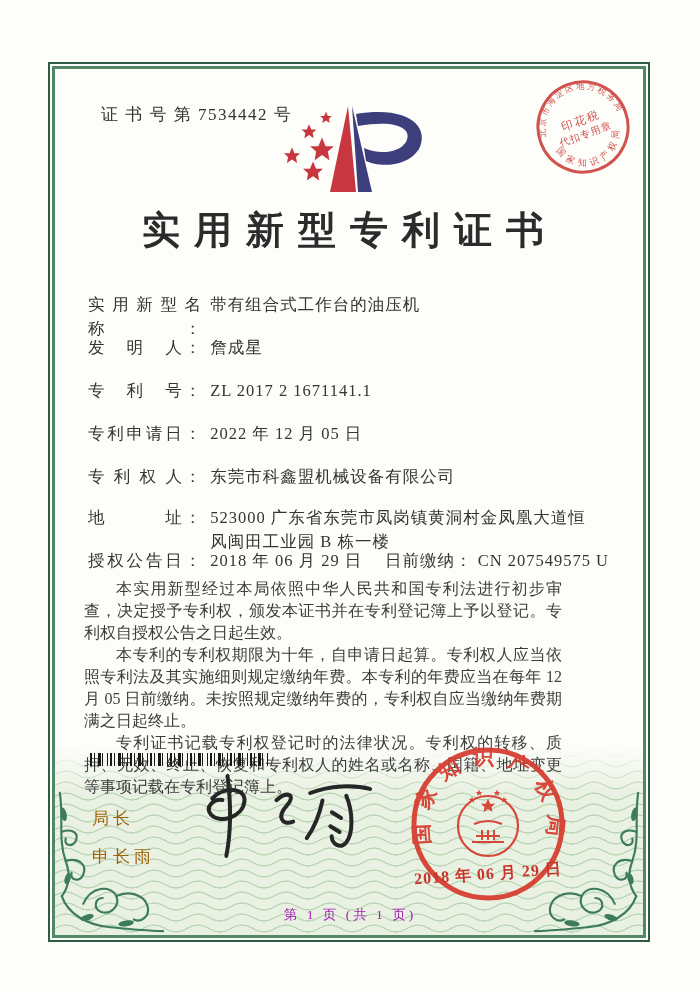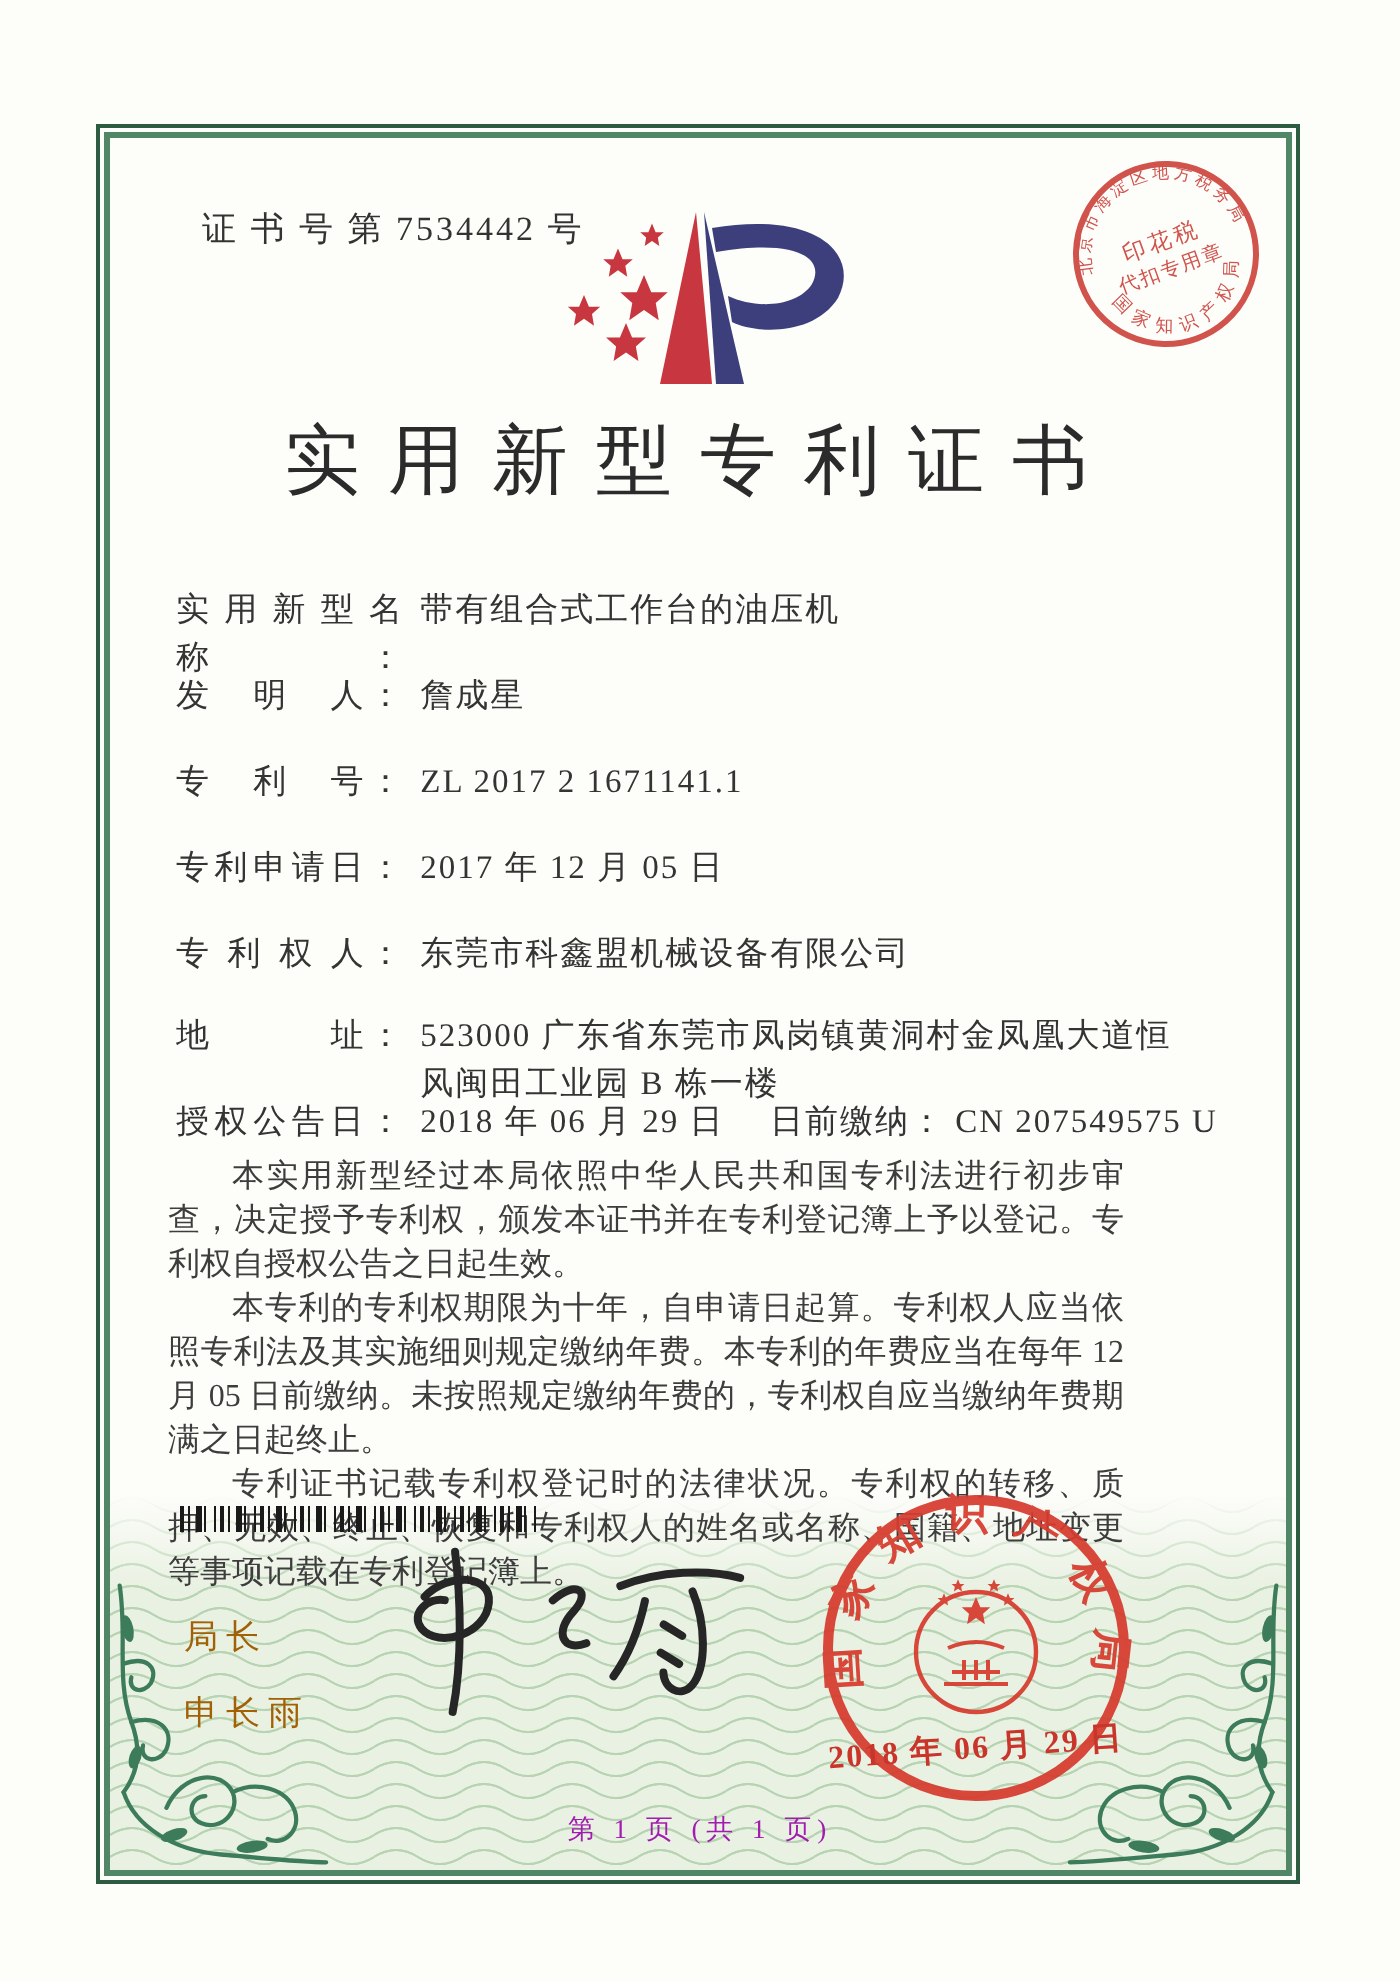--- a/index.html
+++ b/index.html
@@ -10,21 +10,21 @@
   .bframe-inner{position:absolute;inset:2px;border:3px solid #518767;}
   
   .band{position:absolute;left:0;right:0;bottom:0;height:188px;z-index:1;}
   .band svg{display:block;width:100%;height:100%;}
   .flourish{position:absolute;bottom:-1px;width:112px;height:148px;z-index:2;}
   .flourish.left{left:-1px;}
   .flourish.right{right:-1px;transform:scaleX(-1);}
   
   .certno{position:absolute;left:75px;top:103px;font-size:17px;letter-spacing:1.5px;color:#333;z-index:3;margin-left:26px;}
   .logo{position:absolute;left:268px;top:102px;width:172px;height:96px;z-index:3;}
-  .doc-title{position:absolute;left:0;right:0;top:205px;text-align:center;font-size:38px;font-weight:normal;
+  .doc-title{position:absolute;left:0;right:0;top:205px;text-align:center;font-size:38px;font-weight:bold;
              letter-spacing:14px;color:#2b2b2b;z-index:3;}
   
   .stamp{position:absolute;left:534px;top:78px;width:98px;height:98px;z-index:4;opacity:.92;}
   
   .frow{position:absolute;left:88px;width:560px;font-size:16.5px;letter-spacing:1px;color:#343434;z-index:3;line-height:24px;}
   .flabel{display:inline-block;width:114px;text-align:justify;text-align-last:justify;vertical-align:top;}
   .fvalue{display:inline-block;margin-left:3px;vertical-align:top;}
   .fvalue.wrap{width:380px;}
   .pair2{position:absolute;left:297px;top:0;white-space:nowrap;}
   
@@ -97,21 +97,21 @@
   <div class="frow" style="top:336px">
     <span class="flabel">发　明　人：</span>
     <span class="fvalue">詹成星</span>
   </div>
   <div class="frow" style="top:379px">
     <span class="flabel">专　利　号：</span>
     <span class="fvalue">ZL 2017 2 1671141.1</span>
   </div>
   <div class="frow" style="top:422px">
     <span class="flabel">专利申请日：</span>
-    <span class="fvalue">2017 年 12 月 05 日</span>
+    <span class="fvalue">2022 年 12 月 05 日</span>
   </div>
   <div class="frow" style="top:465px">
     <span class="flabel">专 利 权 人：</span>
     <span class="fvalue">东莞市科鑫盟机械设备有限公司</span>
   </div>
   <div class="frow" style="top:506px">
     <span class="flabel">地　　　址：</span>
     <span class="fvalue wrap">523000 广东省东莞市凤岗镇黄洞村金凤凰大道恒风闽田工业园 B 栋一楼</span>
   </div>
   <div class="frow" style="top:549px">

